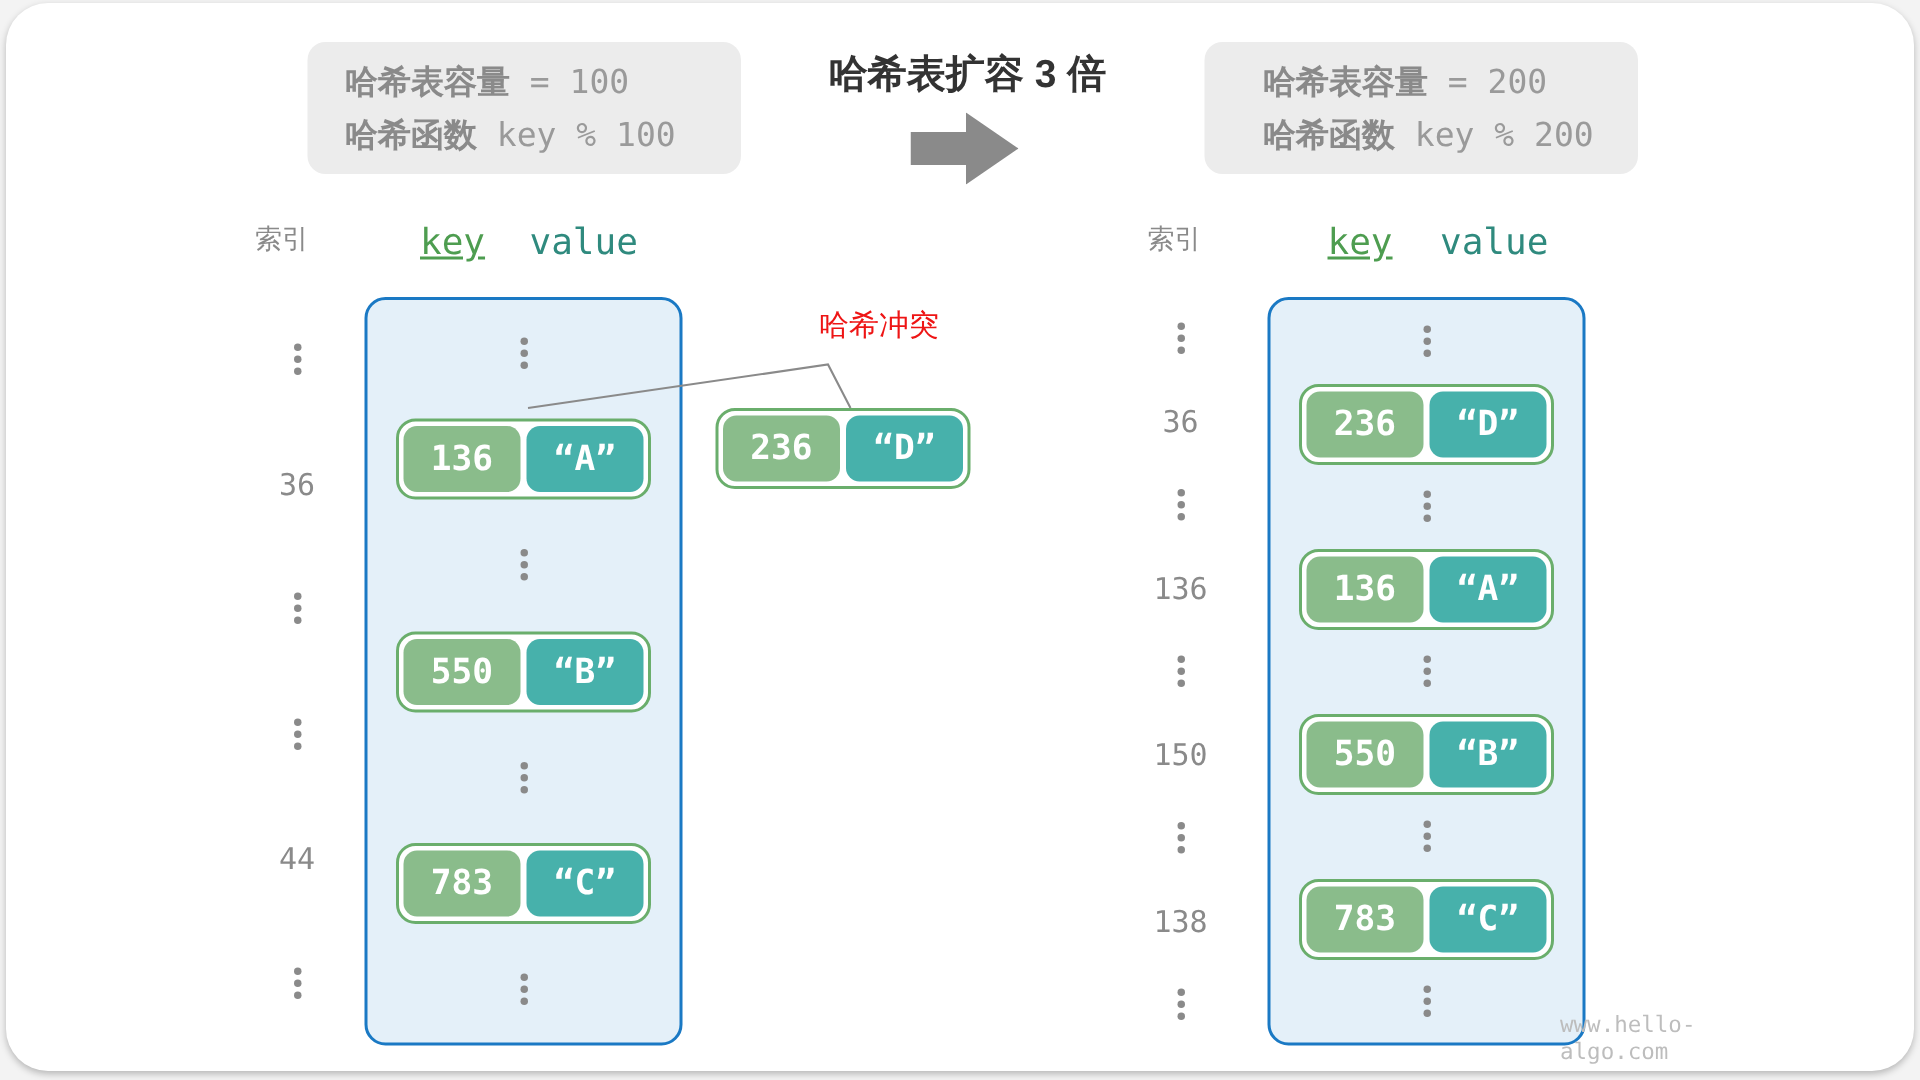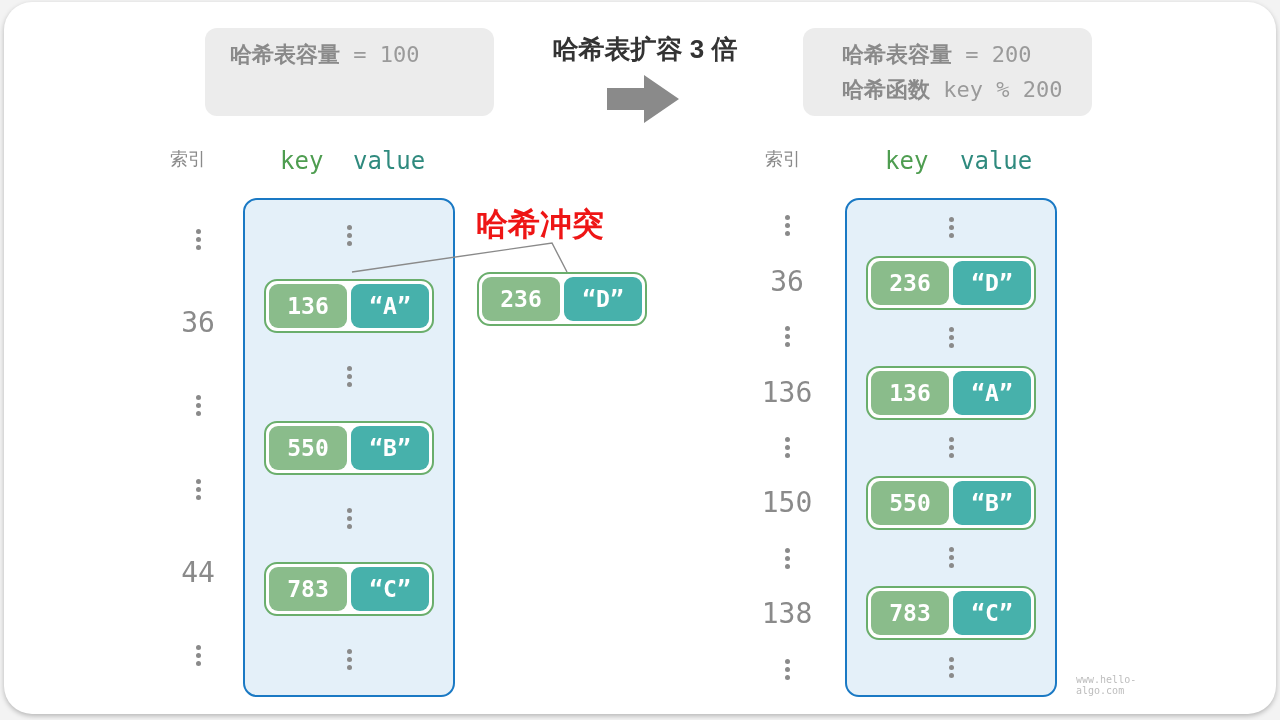--- a/index.html
+++ b/index.html
@@ -36,64 +36,65 @@
 
   
   .main-title{position:absolute;left:537px;top:32px;width:216px;text-align:center;
     font-size:26px;font-weight:bold;color:var(--title-color);white-space:pre;}
   .arrow{position:absolute;left:607px;top:75px;}
 
   
   .hdr{position:absolute;top:147px;font-size:18px;white-space:pre;}
   .hdr-index{color:var(--gray-text);}
   .hdr-kv{font-family:"DejaVu Sans Mono",monospace;font-size:24px;}
-  .hdr-key{color:var(--key-header);}
+  .hdr-key{color:var(--key-header);text-decoration:underline;}
   .hdr-value{color:var(--value-header);}
 
   
   .index-col{position:absolute;top:198px;height:499px;width:80px;
     display:flex;flex-direction:column;}
   .bucket{position:absolute;top:198px;height:499px;width:212px;
     background:var(--bucket-fill);border:2.5px solid var(--bucket-border);
     border-radius:14px;display:flex;flex-direction:column;}
   #index-left{left:158px;}  #bucket-left{left:243px;}
   #index-right{left:747px;} #bucket-right{left:845px;}
   .slot{flex:1;display:flex;align-items:center;justify-content:center;}
-  .idx{font-family:"DejaVu Sans Mono",monospace;font-size:28px;color:var(--gray-text);}
+  .idx{font-family:"DejaVu Sans Mono",monospace;font-size:20px;color:var(--gray-text);}
 
   .dots{display:flex;flex-direction:column;align-items:center;gap:3px;}
   .dots .dot{width:5px;height:5px;border-radius:50%;background:var(--gray-text);}
 
   
   .pair-box{width:170px;height:54px;background:#ffffff;
     border:2px solid var(--green-border);border-radius:13px;
     display:flex;gap:4px;padding:3px;}
   .cell{flex:1;border-radius:9px;display:flex;align-items:center;justify-content:center;
     color:#ffffff;font-family:"DejaVu Sans Mono",monospace;font-weight:bold;font-size:23px;
     white-space:pre;}
   .cell-key{background:var(--green-fill);}
   .cell-value{background:var(--teal-fill);}
   #collision-pair{position:absolute;left:477px;top:272px;}
 
   
-  .collision-label{position:absolute;left:476px;top:203px;width:150px;text-align:left;
-    font-size:32px;font-weight:bold;color:var(--red);}
+  .collision-label{position:absolute;left:476px;top:203px;width:150px;text-align:right;
+    font-size:20px;font-weight:normal;color:var(--red);}
   .lines-svg{position:absolute;left:0;top:0;pointer-events:none;}
 
-  .watermark{position:absolute;left:1076px;top:674px;
-    font-family:"DejaVu Sans Mono",monospace;font-size:10px;color:var(--watermark);}
+  .watermark{position:absolute;left:1040px;top:674px;
+    font-family:"DejaVu Sans Mono",monospace;font-size:15px;color:var(--watermark);}
 </style>
 </head>
 <body>
 
 <div class="card"></div>
 <div class="stage">
 
   <div class="info-box" id="info-left">
     <div class="line"><span class="info-label">哈希表容量</span><span class="info-code"> = 100</span></div>
+    <div class="line"><span class="info-label">哈希函数</span><span class="info-code"> key % 100</span></div>
   </div>
 
   <div class="main-title">哈希表扩容 3 倍</div>
   <svg class="arrow" width="72" height="48" viewBox="0 0 72 48">
     <polygon points="0,13 37,13 37,0 72,24 37,48 37,35 0,35" fill="#8a8a8a"></polygon>
   </svg>
 
   <div class="info-box" id="info-right">
     <div class="line"><span class="info-label">哈希表容量</span><span class="info-code"> = 200</span></div>
     <div class="line"><span class="info-label">哈希函数</span><span class="info-code"> key % 200</span></div>

